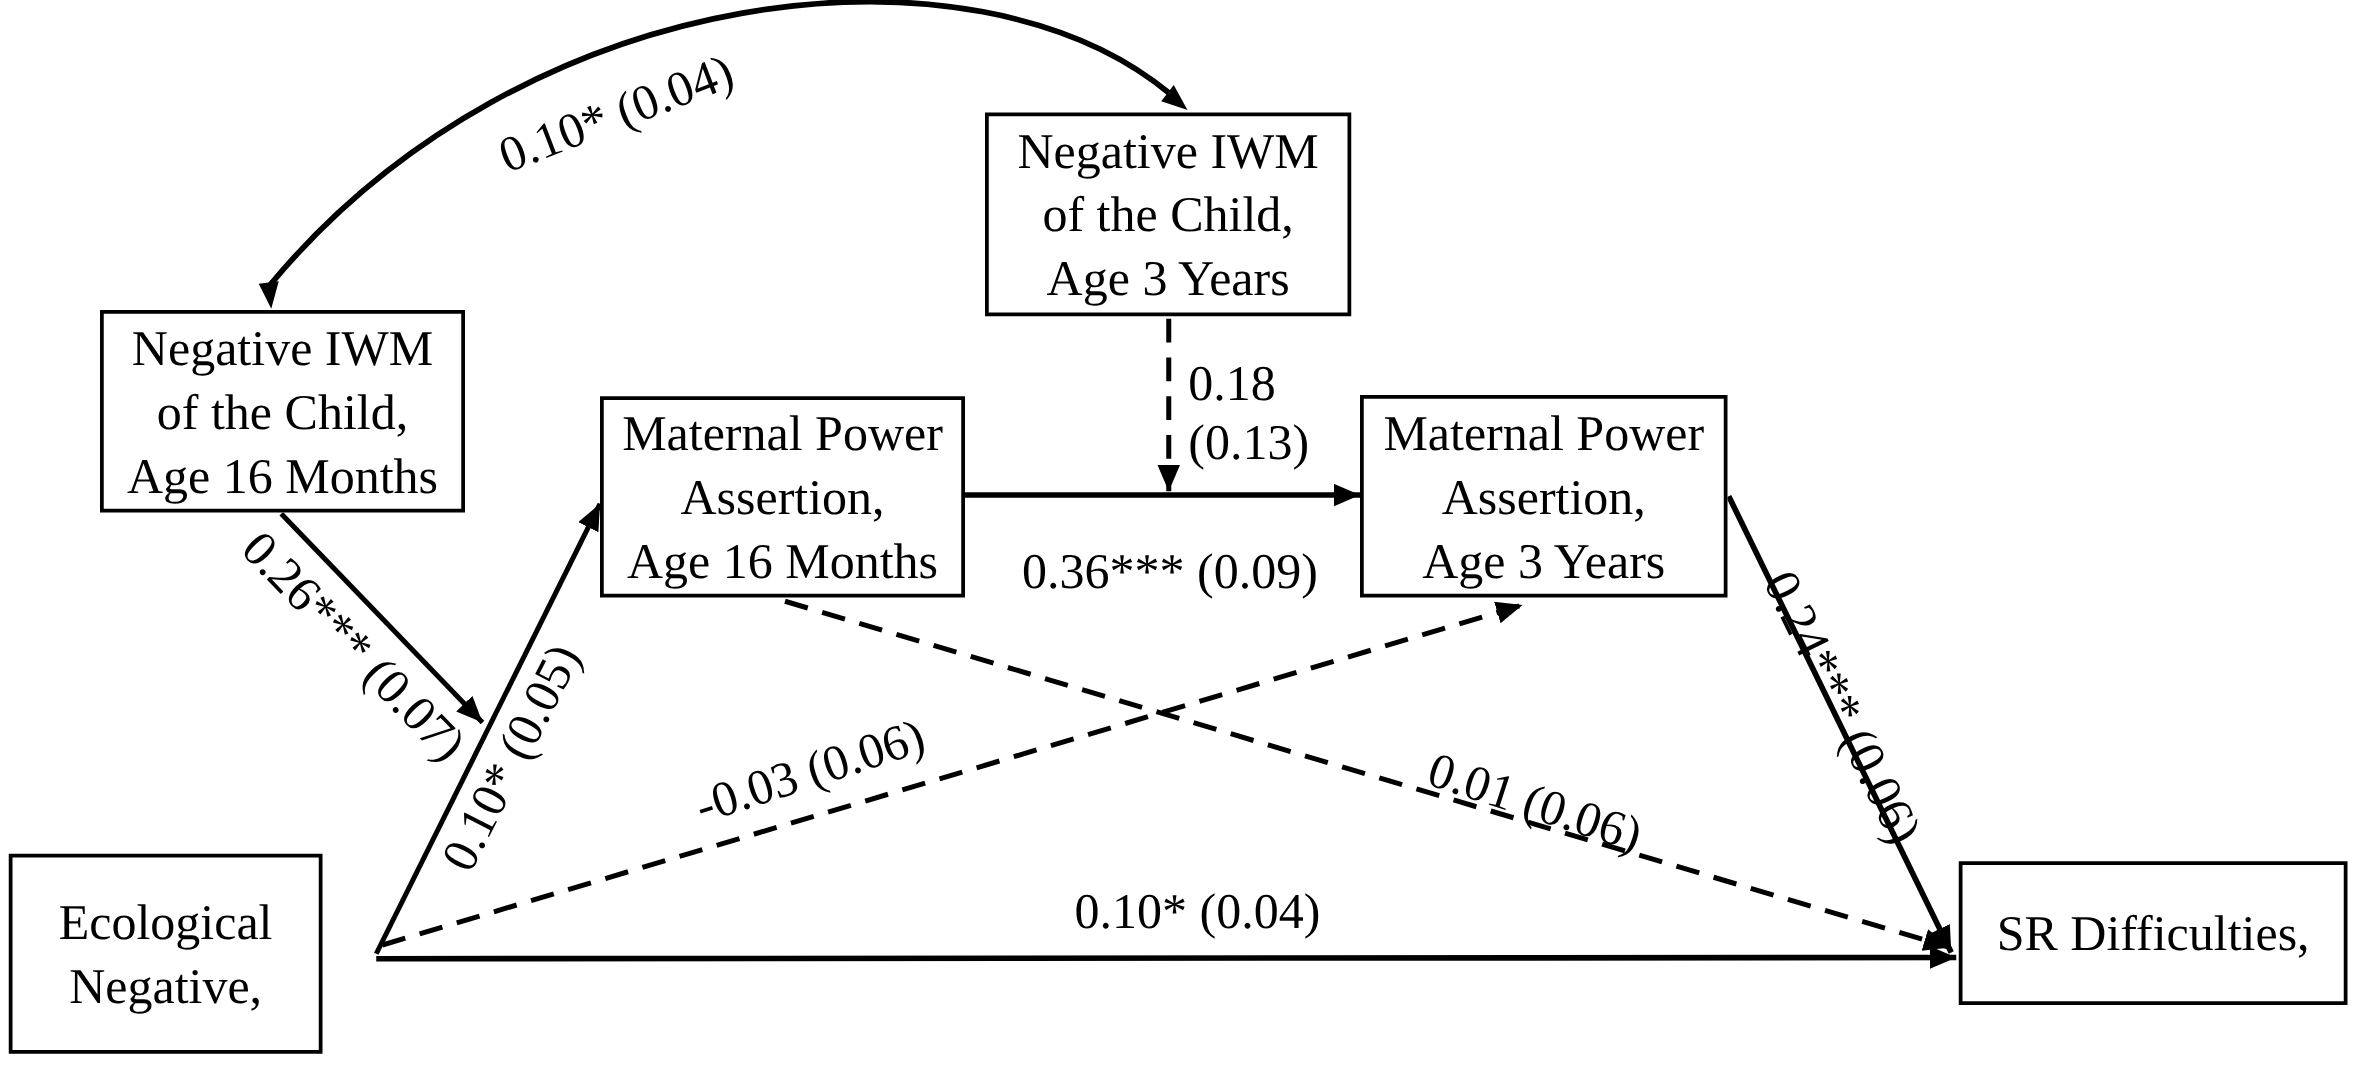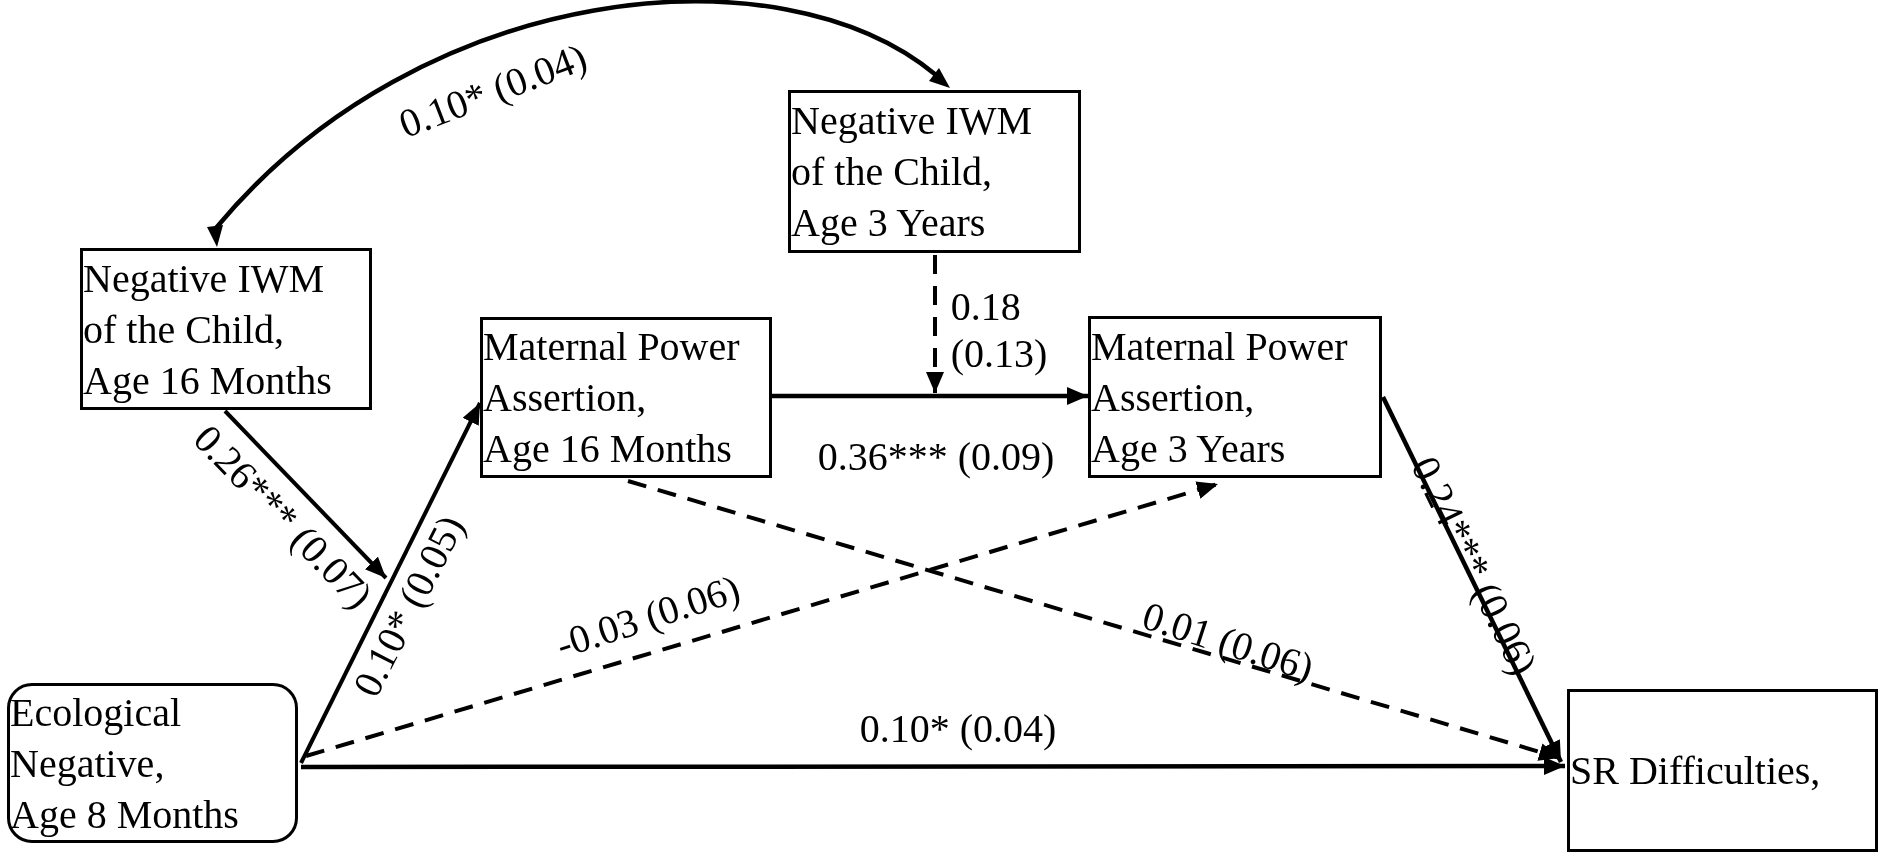--- a/index.html
+++ b/index.html
@@ -11,39 +11,39 @@
     font-family:"Liberation Serif","DejaVu Serif",serif;
     color:#000;
   }
   #wires{position:absolute;left:0;top:0;width:1884px;height:861px;}
   .node{
     position:absolute;
     background:#ffffff;
     border:3px solid #000000;
     box-sizing:border-box;
     display:flex;flex-direction:column;
-    align-items:flex-start;justify-content:center;
+    align-items:center;justify-content:center;
     text-align:center;
     font-size:40px;line-height:51px;
     white-space:nowrap;
   }
   .elabel{
     position:absolute;
     font-size:40px;line-height:44px;
     white-space:nowrap;
     transform-origin:center center;
   }
   .elabel.block{text-align:left;line-height:47px;}
   
   #n-iwm16{left:80px;  top:248px; width:292px; height:162px;}
   #n-iwm3 {left:788px; top:90px;  width:293px; height:163px;}
   #n-mpa16{left:480px; top:317px; width:292px; height:161px;}
   #n-mpa3 {left:1088px;top:316px; width:294px; height:162px;}
-  #n-ea   {left:7px;   top:683px; width:291px; height:160px;border-radius:25px;}
-  #n-sr   {left:1567px;top:689px; width:311px; height:163px;}
+  #n-ea   {left:7px;   top:683px; width:251px; height:160px;}
+  #n-sr   {left:1567px;top:689px; width:311px; height:115px;}
   
   #l-arc  {left:493px; top:91px;  transform:translate(-50%,-50%) rotate(-21deg);}
   #l-026  {left:283px; top:517px; transform:translate(-50%,-50%) rotate(46deg);}
   #l-01005{left:409px; top:606px; transform:translate(-50%,-50%) rotate(-63deg);}
   #l-036  {left:936px; top:433px; transform:translate(-50%,-50%);margin-top:24px;}
   #l-018  {left:999px; top:330px; transform:translate(-50%,-50%);}
   #l-024  {left:1474px;top:566px; transform:translate(-50%,-50%) rotate(64deg);}
   #l-01004{left:958px; top:729px; transform:translate(-50%,-50%);}
   #l-001  {left:1228px;top:642px; transform:translate(-50%,-50%) rotate(18deg);}
   #l-m003 {left:648px; top:617px; transform:translate(-50%,-50%) rotate(-18deg);}
@@ -101,21 +101,20 @@
 
   <div class="node" id="n-mpa3">
     <span>Maternal Power</span>
     <span>Assertion,</span>
     <span>Age 3 Years</span>
   </div>
 
   <div class="node" id="n-ea">
     <span>Ecological</span>
     <span>Negative,</span>
-    <span>Age 8 Months</span>
   </div>
 
   <div class="node" id="n-sr">
     <span>SR Difficulties,</span>
   </div>
 
   <div class="elabel" id="l-arc">0.10* (0.04)</div>
   <div class="elabel" id="l-026">0.26*** (0.07)</div>
   <div class="elabel" id="l-01005">0.10* (0.05)</div>
   <div class="elabel" id="l-036">0.36*** (0.09)</div>

